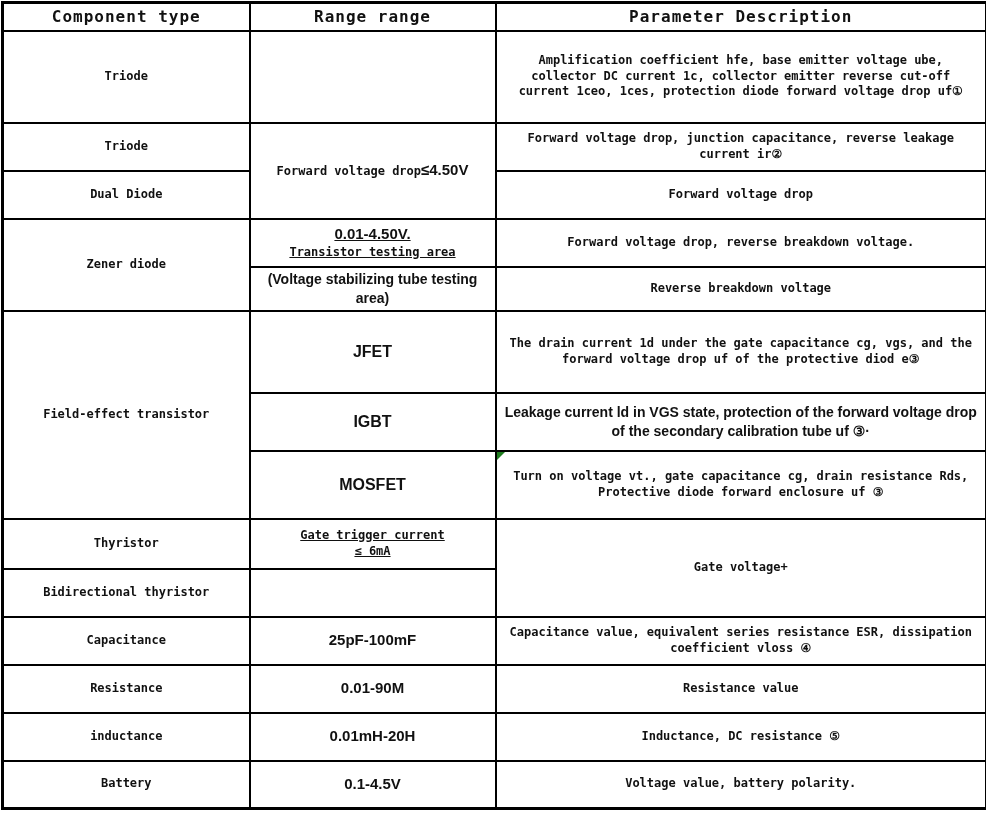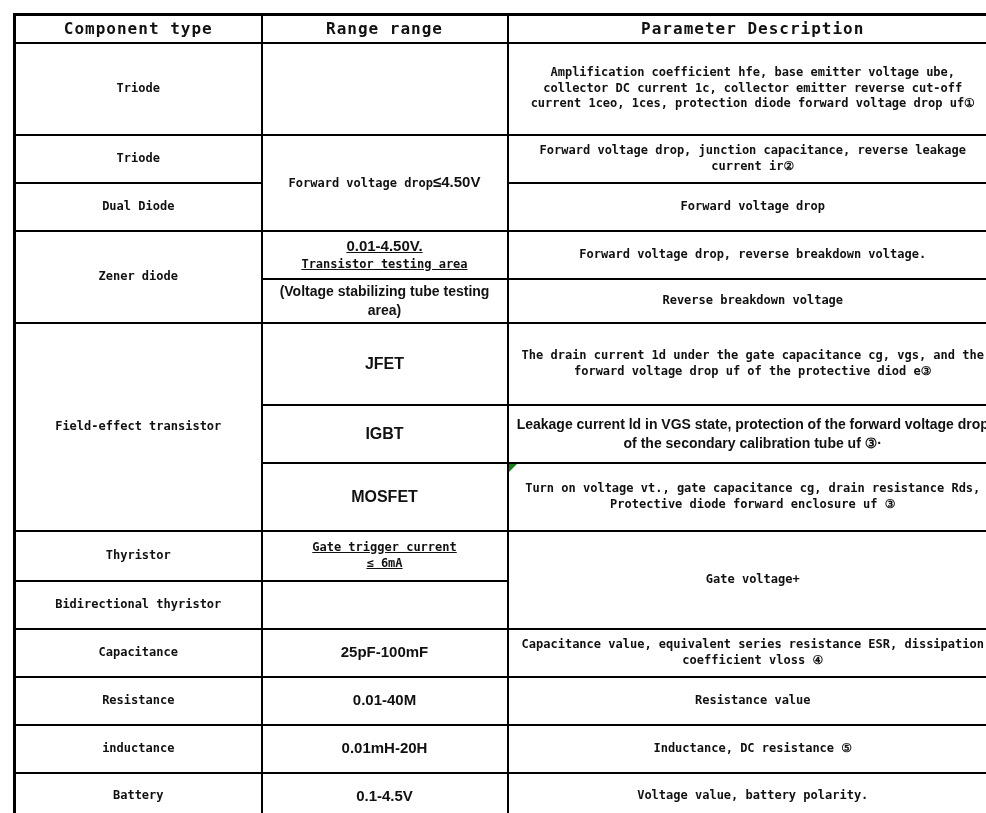--- a/index.html
+++ b/index.html
@@ -5,21 +5,21 @@
   html, body {
     margin: 0;
     padding: 0;
     background: #ffffff;
     width: 986px;
   }
   .table-wrap {
     width: 986px;
     height: 813px;
     box-sizing: border-box;
-    padding: 13px;
+    padding: 1px;
   }
   table.spec {
     border-collapse: collapse;
     table-layout: fixed;
     width: 984px;
     border: 3px solid #000000;
   }
   table.spec td, table.spec th {
     border: 2px solid #000000;
     text-align: center;
@@ -147,21 +147,21 @@
     </tr>
 
     <tr style="height:48px">
       <td class="mono">Capacitance</td>
       <td class="sans" style="font-size:15px">25pF-100mF</td>
       <td class="mono">Capacitance value, equivalent series resistance ESR, dissipation coefficient vloss ④</td>
     </tr>
 
     <tr style="height:48px">
       <td class="mono">Resistance</td>
-      <td class="sans" style="font-size:15px">0.01-40M</td>
+      <td class="sans" style="font-size:15px">0.01-90M</td>
       <td class="mono">Resistance value</td>
     </tr>
 
     <tr style="height:48px">
       <td class="mono">inductance</td>
       <td class="sans" style="font-size:15px">0.01mH-20H</td>
       <td class="mono">Inductance, DC resistance ⑤</td>
     </tr>
 
     <tr style="height:48px">

